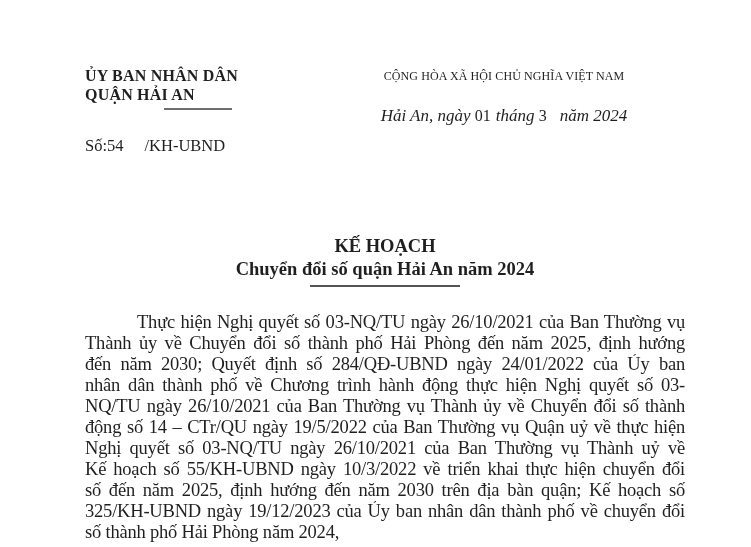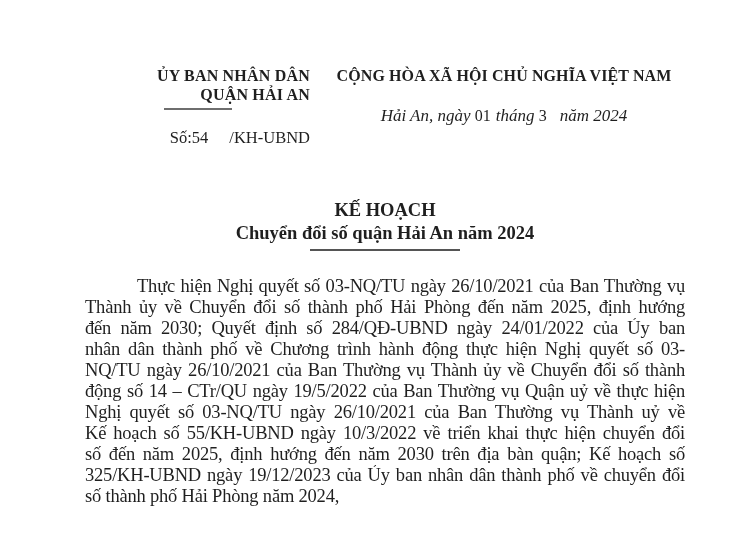--- a/index.html
+++ b/index.html
@@ -19,21 +19,21 @@
     width: 600px;
   }
   
   .header-row {
     display: flex;
     justify-content: space-between;
     align-items: flex-start;
   }
   .issuer-col {
     width: 225px;
-    text-align: right;
+    text-align: left;
     flex: 0 0 auto;
   }
   .national-col {
     width: 362px;
     text-align: center;
     flex: 0 0 auto;
   }
   .issuer-line {
     font-weight: bold;
     font-size: 16px;
@@ -41,29 +41,29 @@
     letter-spacing: 0.2px;
     white-space: nowrap;
   }
   .issuer-underline {
     width: 68px;
     height: 0;
     border-top: 2px solid #6e6e6e;
     margin: 4px auto 0 auto;
   }
   .doc-number {
-    margin-top: 18px;
+    margin-top: 26px;
     font-size: 16.5px;
     line-height: 19px;
     white-space: nowrap;
   }
   .doc-number .symbol { margin-left: 21px; }
   .national-line1 {
-    font-weight: bold;
-    font-size: 16px;
+    font-weight: normal;
+    font-size: 12px;
     line-height: 20px;
     white-space: nowrap;
     letter-spacing: 0.1px;
   }
   .motto {
     display: inline-block;
     font-weight: bold;
     font-size: 17.5px;
     line-height: 21px;
     border-bottom: 2px solid #1f1f1f;
@@ -75,21 +75,21 @@
     font-size: 17px;
     line-height: 20px;
     white-space: nowrap;
   }
   .dateline .it { font-style: italic; }
   .dateline .num { font-style: normal; font-size: 16px; }
   .dateline .gap-s { margin-left: 5px; }
   .dateline .gap-m { margin-left: 13px; margin-top: 36px; }
   
   .title-block {
-    margin-top: 52px;
+    margin-top: 80px;
     text-align: center;
   }
   .title-line {
     font-weight: bold;
     font-size: 18.5px;
     line-height: 23px;
     white-space: nowrap;
   }
   .title-underline {
     width: 150px;

